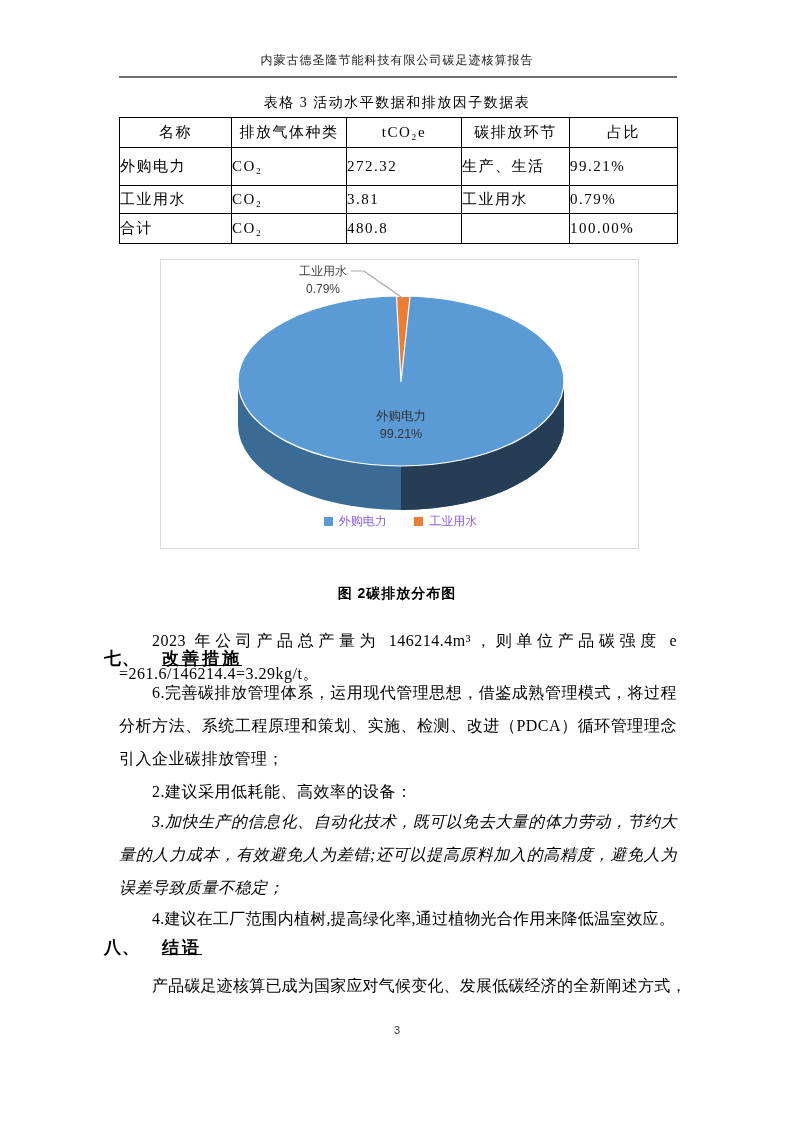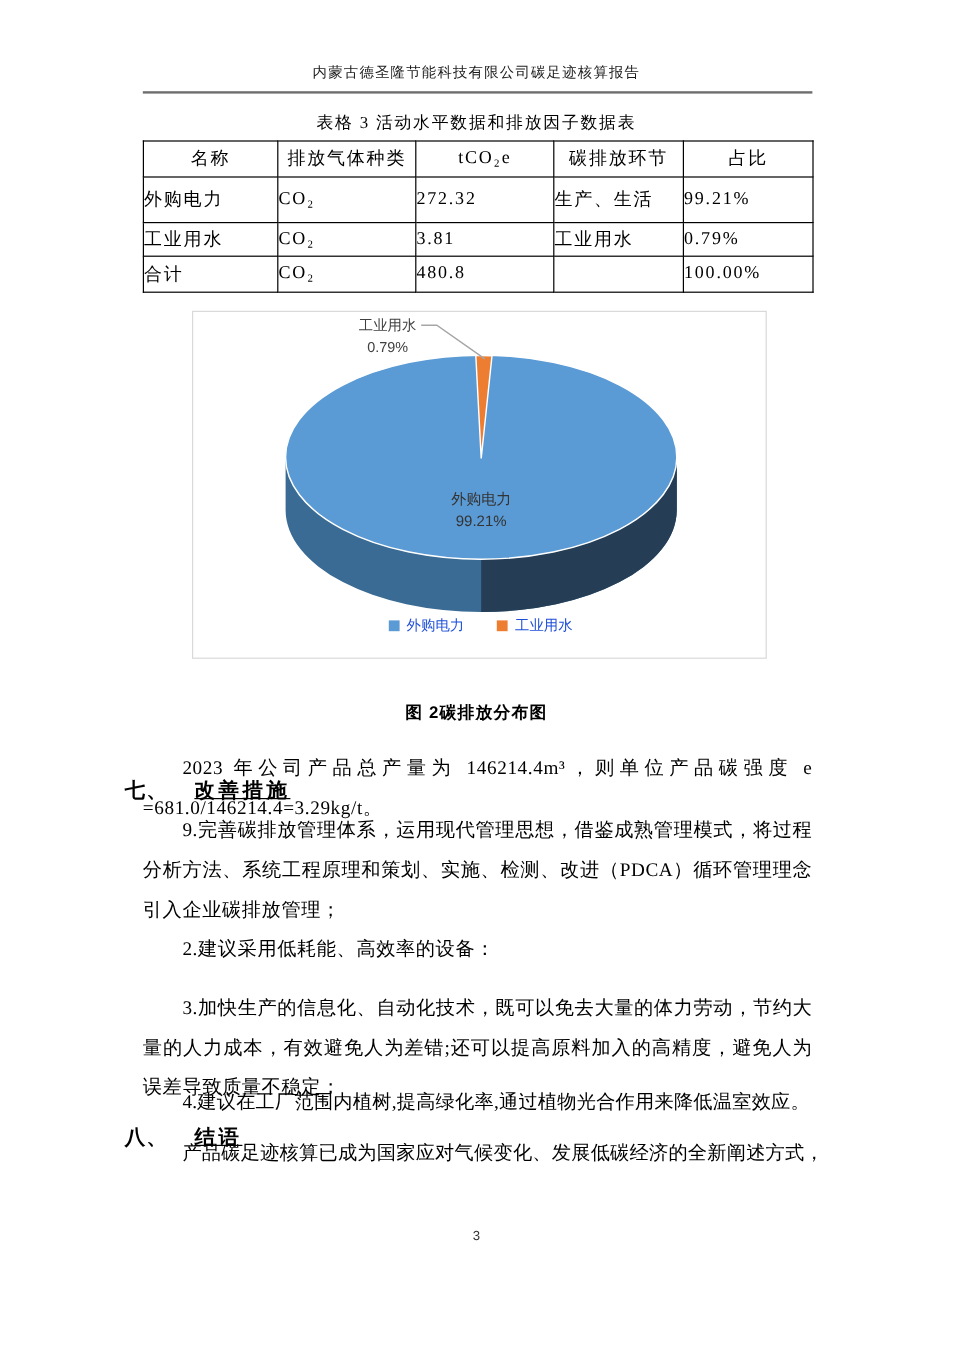--- a/index.html
+++ b/index.html
@@ -26,46 +26,46 @@
   
   .chart-box{position:absolute;top:259px;left:160px;width:479px;height:290px;
     border:1px solid #d9d9d9;background:#fff;box-sizing:border-box;
     font-family:"Liberation Sans","DejaVu Sans",sans-serif;}
   .chart-box svg{position:absolute;top:0;left:0;}
   .callout{position:absolute;top:2px;left:112px;width:100px;text-align:center;
     font-size:12px;line-height:18px;color:#404040;}
   .inside-label{position:absolute;top:147px;left:140px;width:200px;text-align:center;
     font-size:12.5px;line-height:18px;color:#333;}
   .legend{position:absolute;top:253px;left:0;width:479px;text-align:center;
-    font-size:12px;color:#1d4ed8;}
+    font-size:12px;color:#8b5cf6;}
   .legend-item{display:inline-block;margin:0 12px;}
   .swatch{display:inline-block;width:9px;height:9px;margin-right:6px;vertical-align:-1px;}
   .swatch.blue{background:#5B9BD5;}
   .swatch.orange{background:#ED7D31;}
   .figure-caption{position:absolute;top:585px;left:0;width:794px;text-align:center;
     font-weight:bold;font-size:14px;letter-spacing:1px;
     font-family:"Liberation Sans","DejaVu Sans",sans-serif;}
 
   
   .para{position:absolute;left:119px;width:558px;font-size:16px;line-height:33px;
     letter-spacing:0.5px;text-align:justify;margin:0;}
   .indent{text-indent:33px;}
   .justify-full{text-align:justify;text-align-last:justify;}
   .nowrap{white-space:nowrap;letter-spacing:0.2px;}
   .sec-heading{position:absolute;left:104px;font-size:17px;font-weight:bold;line-height:24px;
     font-family:"Liberation Sans","DejaVu Sans",sans-serif;letter-spacing:1px;margin:0;}
   .sec-heading .sec-title{margin-left:22px;letter-spacing:3px;text-decoration:underline;}
   .intro{top:576px;margin-top:48px;}
   .item1{top:676px;}
   .item2{top:775px;}
-  .item3{top:824px;}
+  .item3{top:805px;font-style:italic;}
   .item4{top:902px;}
   .sec-seven{top:647px;}
   .sec-eight{top:936px;text-align:center;}
-  .concl{top:945px;}
+  .concl{top:969px;}
   .page-number{position:absolute;top:1024px;left:0;width:794px;text-align:center;
     font-size:11px;color:#333;font-family:"Liberation Sans","DejaVu Sans",sans-serif;}
 </style>
 </head>
 <body>
 
 <div class="page">
 
   <div class="header-title">内蒙古德圣隆节能科技有限公司碳足迹核算报告</div>
   <div class="header-rule"></div>
@@ -145,28 +145,28 @@
       <span class="legend-item">
         <span class="swatch orange"></span><span>工业用水</span>
       </span>
     </div>
   </div>
 
   <div class="figure-caption">图 2碳排放分布图</div>
 
   <div class="para intro">
     <div class="justify-full indent">2023 年公司产品总产量为 146214.4m³，则单位产品碳强度 e</div>
-    <div>=681.0/146214.4=3.29kg/t。</div>
+    <div>=261.6/146214.4=3.29kg/t。</div>
   </div>
 
   <h2 class="sec-heading sec-seven">
     <span>七、</span><span class="sec-title">改善措施</span>
   </h2>
 
-  <p class="para indent item1">9.完善碳排放管理体系，运用现代管理思想，借鉴成熟管理模式，将过程分析方法、系统工程原理和策划、实施、检测、改进（PDCA）循环管理理念引入企业碳排放管理；</p>
+  <p class="para indent item1">6.完善碳排放管理体系，运用现代管理思想，借鉴成熟管理模式，将过程分析方法、系统工程原理和策划、实施、检测、改进（PDCA）循环管理理念引入企业碳排放管理；</p>
   <p class="para indent item2">2.建议采用低耗能、高效率的设备：</p>
   <p class="para indent item3">3.加快生产的信息化、自动化技术，既可以免去大量的体力劳动，节约大量的人力成本，有效避免人为差错;还可以提高原料加入的高精度，避免人为误差导致质量不稳定；</p>
   <p class="para indent item4 nowrap">4.建议在工厂范围内植树,提高绿化率,通过植物光合作用来降低温室效应。</p>
 
   <h2 class="sec-heading sec-eight">
     <span>八、</span><span class="sec-title">结语</span>
   </h2>
 
   <p class="para indent concl nowrap">产品碳足迹核算已成为国家应对气候变化、发展低碳经济的全新阐述方式，</p>
 

